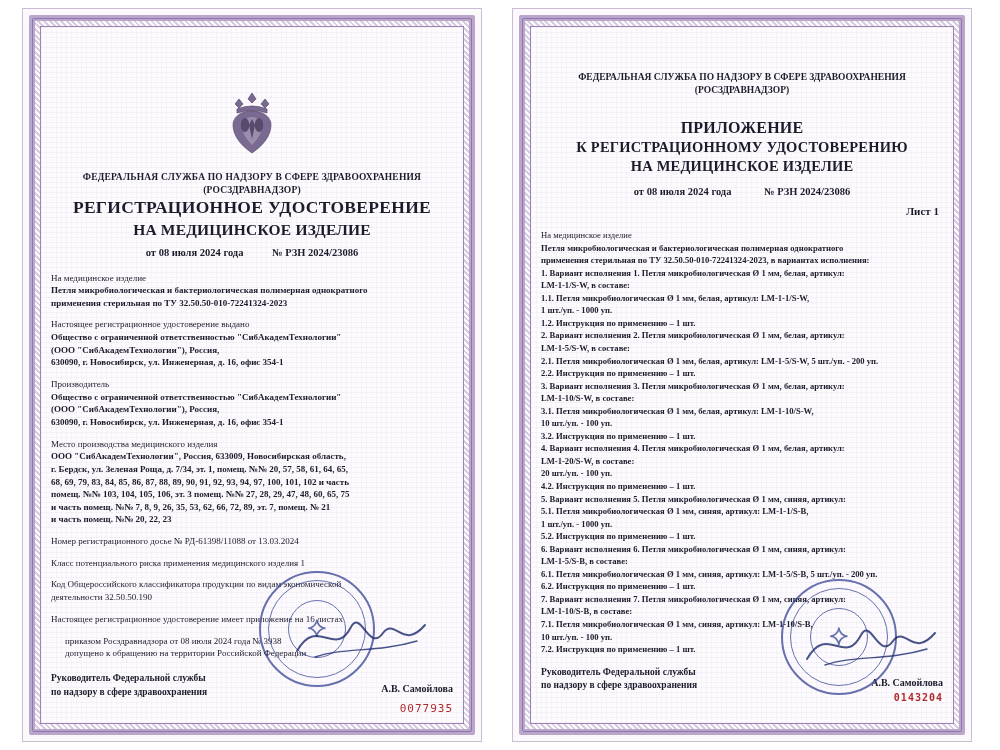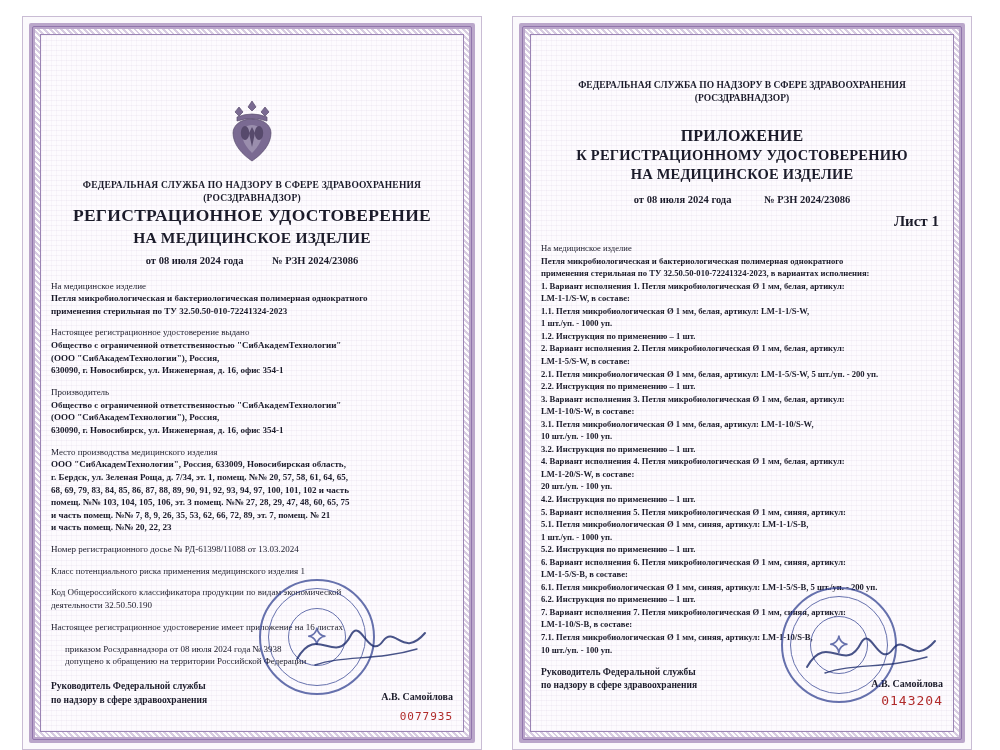--- a/index.html
+++ b/index.html
@@ -11,21 +11,21 @@
     font-family: "Liberation Serif", serif;
   }
   .page {
     position: relative;
     width: 1000px;
     height: 750px;
     overflow: hidden;
   }
   .doc {
     position: absolute;
-    top: 16px;
+    top: 8px;
     width: 460px;
     height: 734px;
     background: #fbf9fc;
     border: 1px solid #c9bcd4;
     box-sizing: border-box;
     overflow: hidden;
   }
   .doc-left  { left: 22px; }
   .doc-right { left: 512px; }
 
@@ -202,21 +202,21 @@
   .r-title .l2 { font-size: 14.5px; }
   .r-dateline {
     text-align: center;
     font-size: 10.5px;
     font-weight: bold;
     margin-top: 10px;
   }
   .r-dateline .num { margin-left: 30px; }
   .sheet {
     text-align: right;
-    font-size: 15px;
+    font-size: 11px;
     font-weight: bold;
     margin-top: 8px;
     padding-right: 4px;
   }
   .r-body { margin-top: 12px; font-size: 8.6px; line-height: 1.46; }
   .r-body .itm { margin: 0; }
   .r-sign {
     margin-top: 10px;
     font-size: 9.5px;
     font-weight: bold;
@@ -225,23 +225,23 @@
   .r-name {
     text-align: right;
     font-size: 10px;
     font-weight: bold;
     margin-top: -15px;
   }
   .r-serial {
     text-align: right;
     font-family: "DejaVu Sans Mono", monospace;
     color: #b02a2a;
-    font-size: 13px;
+    font-size: 10px;
     letter-spacing: 1px;
-    font-weight: normal;
+    font-weight: bold;
     margin-top: 4px;
   }
 </style>
 </head>
 <body>
 
 <div class="page">
 
   <div class="doc doc-left">
     <div class="border-outer"></div>
@@ -390,20 +390,21 @@
         <p class="itm bold">1 шт./уп. - 1000 уп.</p>
         <p class="itm bold">5.2. Инструкция по применению – 1 шт.</p>
         <p class="itm bold">6. Вариант исполнения 6. Петля микробиологическая Ø 1 мм, синяя, артикул:</p>
         <p class="itm bold">LM-1-5/S-B, в составе:</p>
         <p class="itm bold">6.1. Петля микробиологическая Ø 1 мм, синяя, артикул: LM-1-5/S-B, 5 шт./уп. - 200 уп.</p>
         <p class="itm bold">6.2. Инструкция по применению – 1 шт.</p>
         <p class="itm bold">7. Вариант исполнения 7. Петля микробиологическая Ø 1 мм, синяя, артикул:</p>
         <p class="itm bold">LM-1-10/S-B, в составе:</p>
         <p class="itm bold">7.1. Петля микробиологическая Ø 1 мм, синяя, артикул: LM-1-10/S-B,</p>
         <p class="itm bold">10 шт./уп. - 100 уп.</p>
+        <p class="itm bold">7.2. Инструкция по применению – 1 шт.</p>
       </div>
 
       <div class="r-sign">
         <div>Руководитель Федеральной службы</div>
         <div>по надзору в сфере здравоохранения</div>
       </div>
       <div class="r-name">А.В. Самойлова</div>
       <div class="r-serial">0143204</div>
     </div>
 

